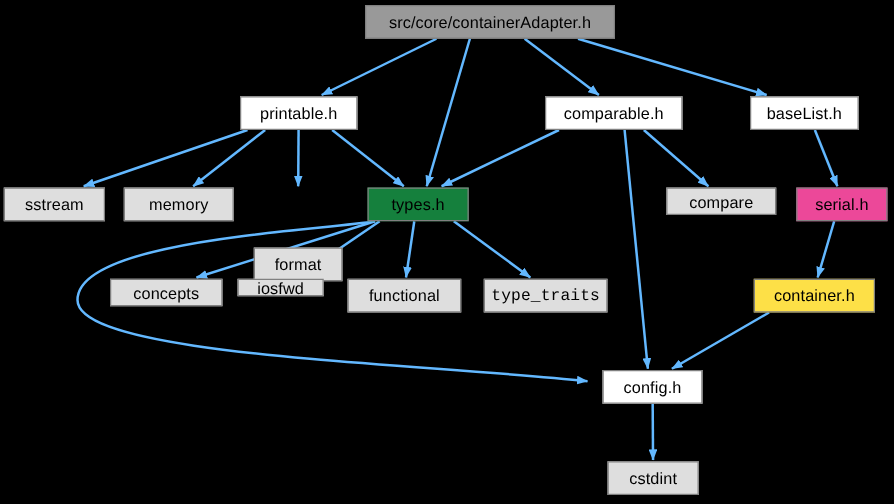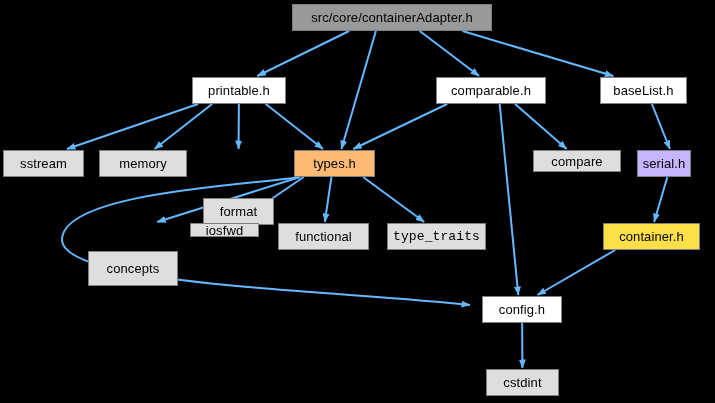--- a/index.html
+++ b/index.html
@@ -99,30 +99,30 @@
       </div>
       <div class="node sys" style="left: 3px; top: 150px; width: 81px; height: 27px; background: rgb(222, 222, 222); border-color: rgb(128, 128, 128);">
         <span class="node-label">sstream</span>
       </div>
       <div class="node sys" style="left: 99px; top: 150px; width: 88px; height: 27px; background: rgb(222, 222, 222); border-color: rgb(128, 128, 128);">
         <span class="node-label">memory</span>
       </div>
       <div class="node sys" style="left: 203px; top: 150px; width: 71px; height: 27px; background: rgb(222, 222, 222); border-color: rgb(128, 128, 128); margin-top: 48px;">
         <span class="node-label">format</span>
       </div>
-      <div class="node hdr" style="left: 294px; top: 150px; width: 81px; height: 27px; background: #fdba74; border-color: rgb(128, 128, 128); justify-content: center;">
+      <div class="node hdr" style="left: 294px; top: 150px; width: 81px; height: 27px; background: #15803d; border-color: rgb(128, 128, 128); justify-content: center;">
         <span class="node-label">types.h</span>
       </div>
       <div class="node sys" style="left: 533px; top: 150px; width: 88px; height: 22px; background: rgb(222, 222, 222); border-color: rgb(128, 128, 128);">
         <span class="node-label">compare</span>
       </div>
-      <div class="node hdr" style="left: 637px; top: 150px; width: 54px; height: 27px; background: #c4b5fd; border-color: rgb(128, 128, 128); align-items: center;">
+      <div class="node hdr" style="left: 637px; top: 150px; width: 73px; height: 27px; background: #ec4899; border-color: rgb(128, 128, 128); align-items: center;">
         <span class="node-label">serial.h</span>
       </div>
-      <div class="node sys" style="left: 88px; top: 223px; width: 90px; height: 35px; background: rgb(222, 222, 222); border-color: rgb(128, 128, 128); margin-top: 28px;">
+      <div class="node sys" style="left: 88px; top: 223px; width: 90px; height: 22px; background: rgb(222, 222, 222); border-color: rgb(128, 128, 128);">
         <span class="node-label">concepts</span>
       </div>
       <div class="node sys" style="left: 190px; top: 223px; width: 69px; height: 14px; background: rgb(222, 222, 222); border-color: rgb(128, 128, 128);">
         <span class="node-label">iosfwd</span>
       </div>
       <div class="node sys" style="left: 278px; top: 223px; width: 91px; height: 27px; background: rgb(222, 222, 222); border-color: rgb(128, 128, 128);">
         <span class="node-label">functional</span>
       </div>
       <div class="node sys" style="left: 387px; top: 223px; width: 99px; height: 27px; background: rgb(222, 222, 222); border-color: rgb(128, 128, 128); font-family: Liberation Mono, monospace;">
         <span class="node-label">type_traits</span>

